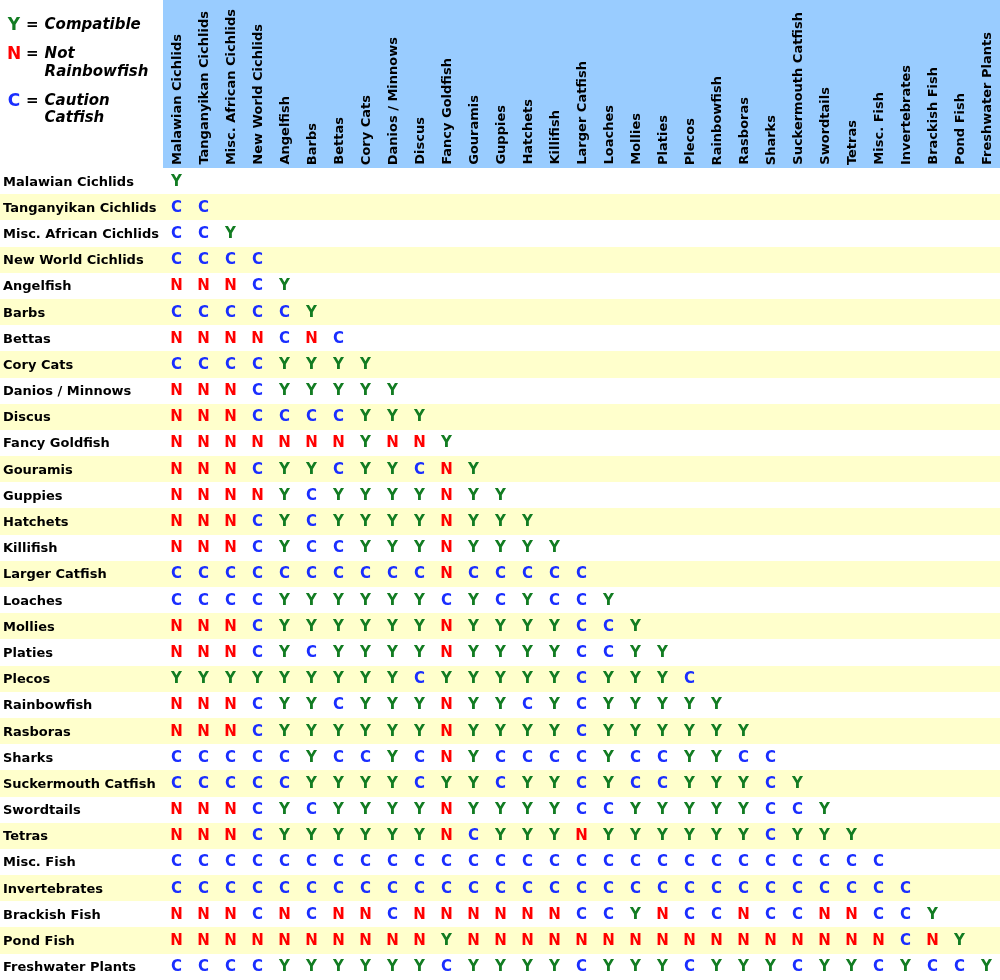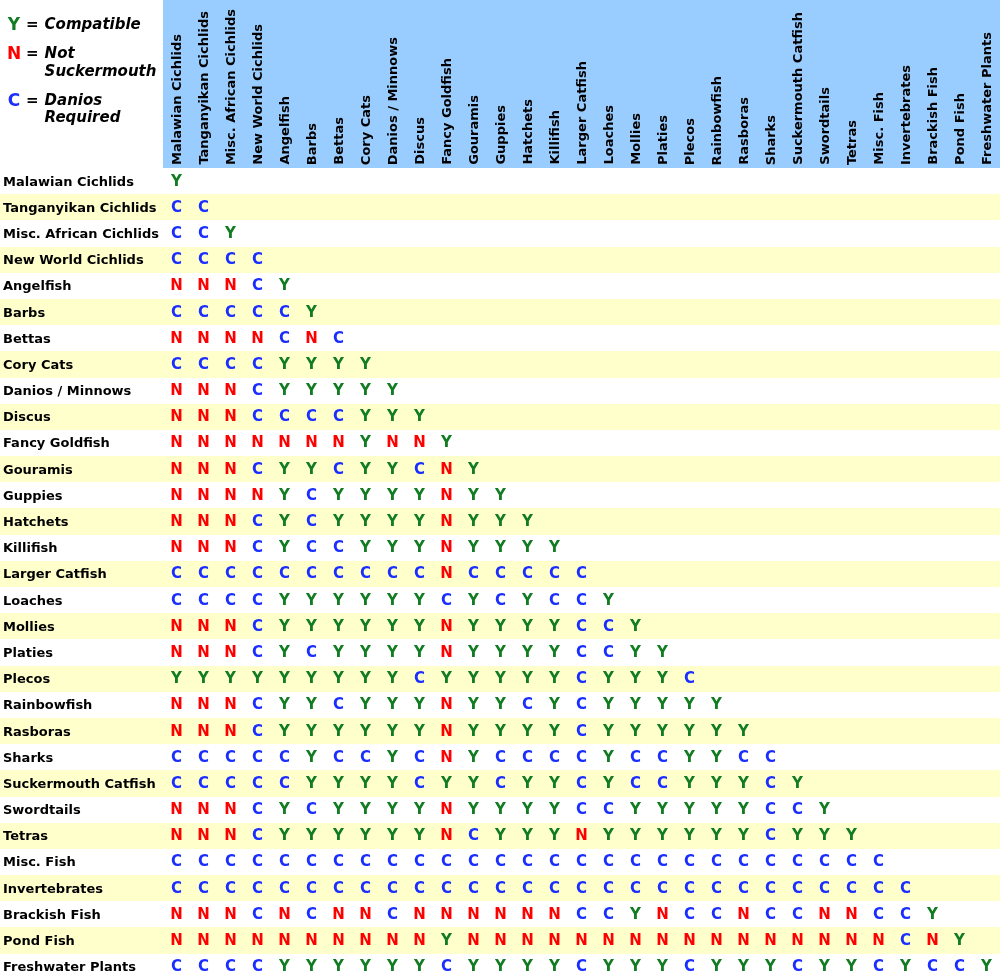--- a/index.html
+++ b/index.html
@@ -112,26 +112,26 @@
 
     <div class="legend">
       <div class="legend-item">
         <span class="legend-symbol sym-Y">Y</span>
         <span class="legend-eq">=</span>
         <span class="legend-label">Compatible</span>
       </div>
       <div class="legend-item">
         <span class="legend-symbol sym-N">N</span>
         <span class="legend-eq">=</span>
-        <span class="legend-label">Not Suckermouth</span>
+        <span class="legend-label">Not Rainbowfish</span>
       </div>
       <div class="legend-item">
         <span class="legend-symbol sym-C">C</span>
         <span class="legend-eq">=</span>
-        <span class="legend-label">Danios Required</span>
+        <span class="legend-label">Caution Catfish</span>
       </div>
     </div>
 
     <div class="col-headers">
         <div class="col-header">
           <span>Malawian Cichlids</span>
         </div>
         <div class="col-header">
           <span>Tanganyikan Cichlids</span>
         </div>

